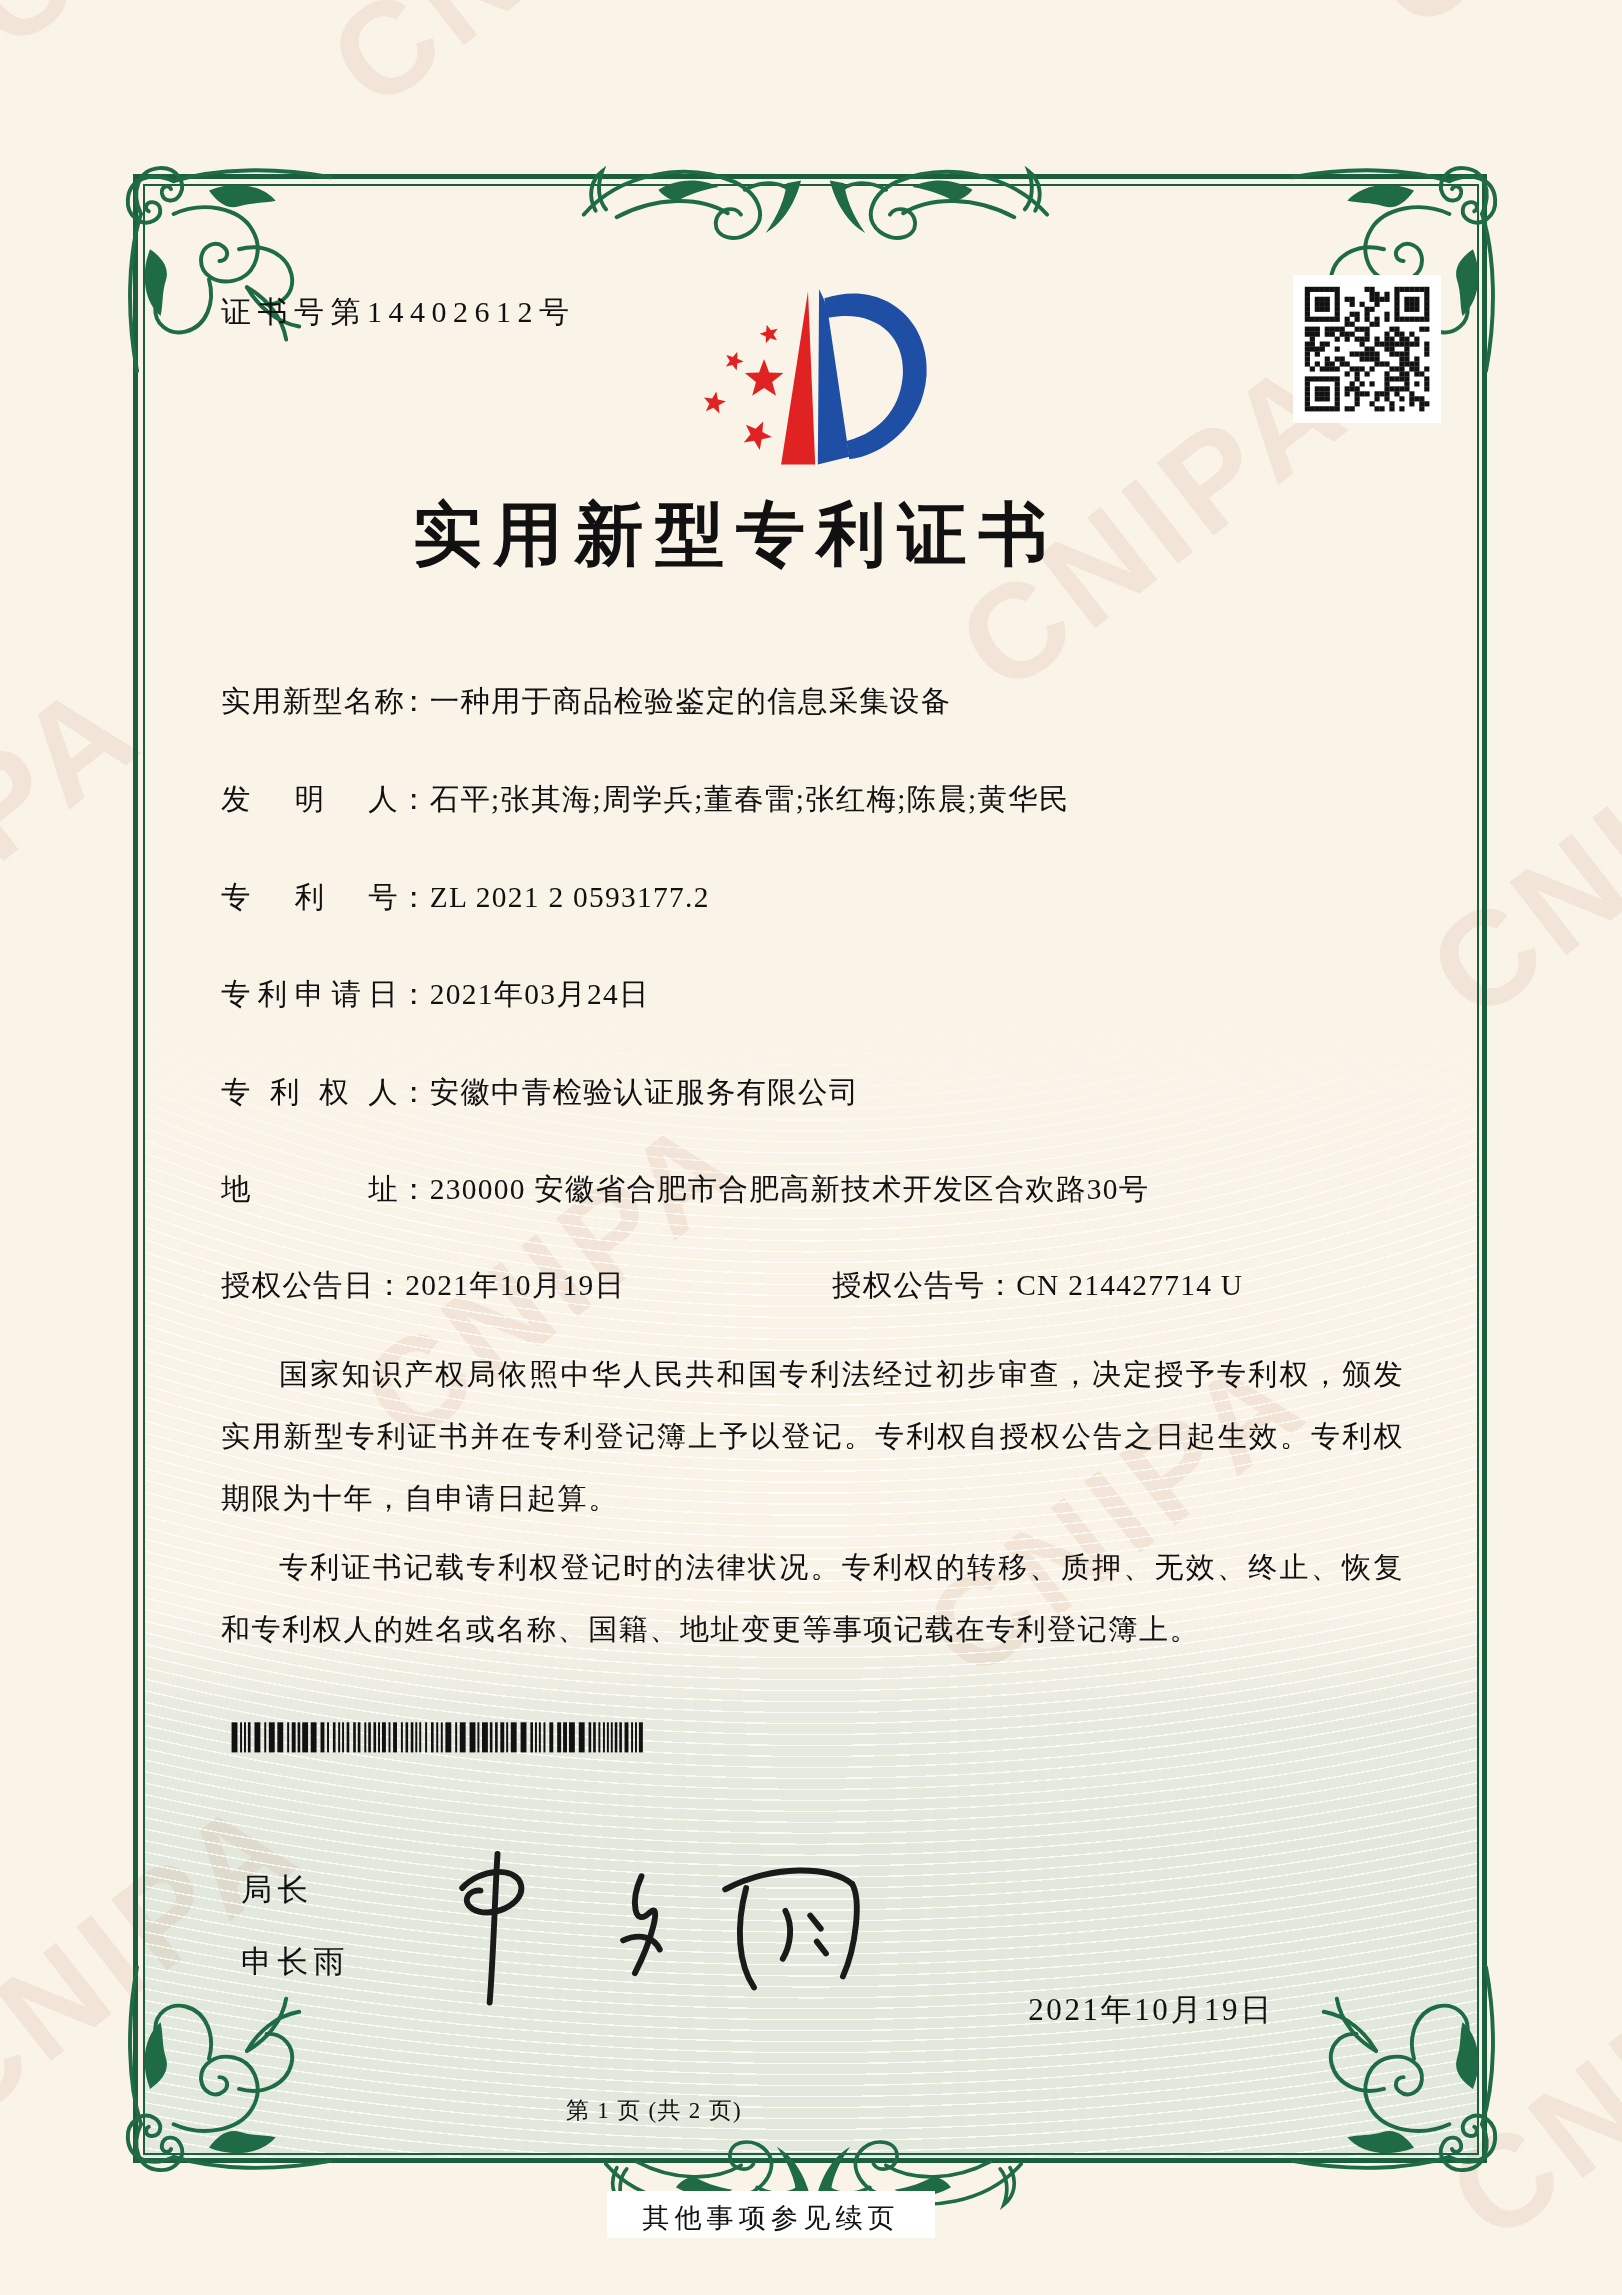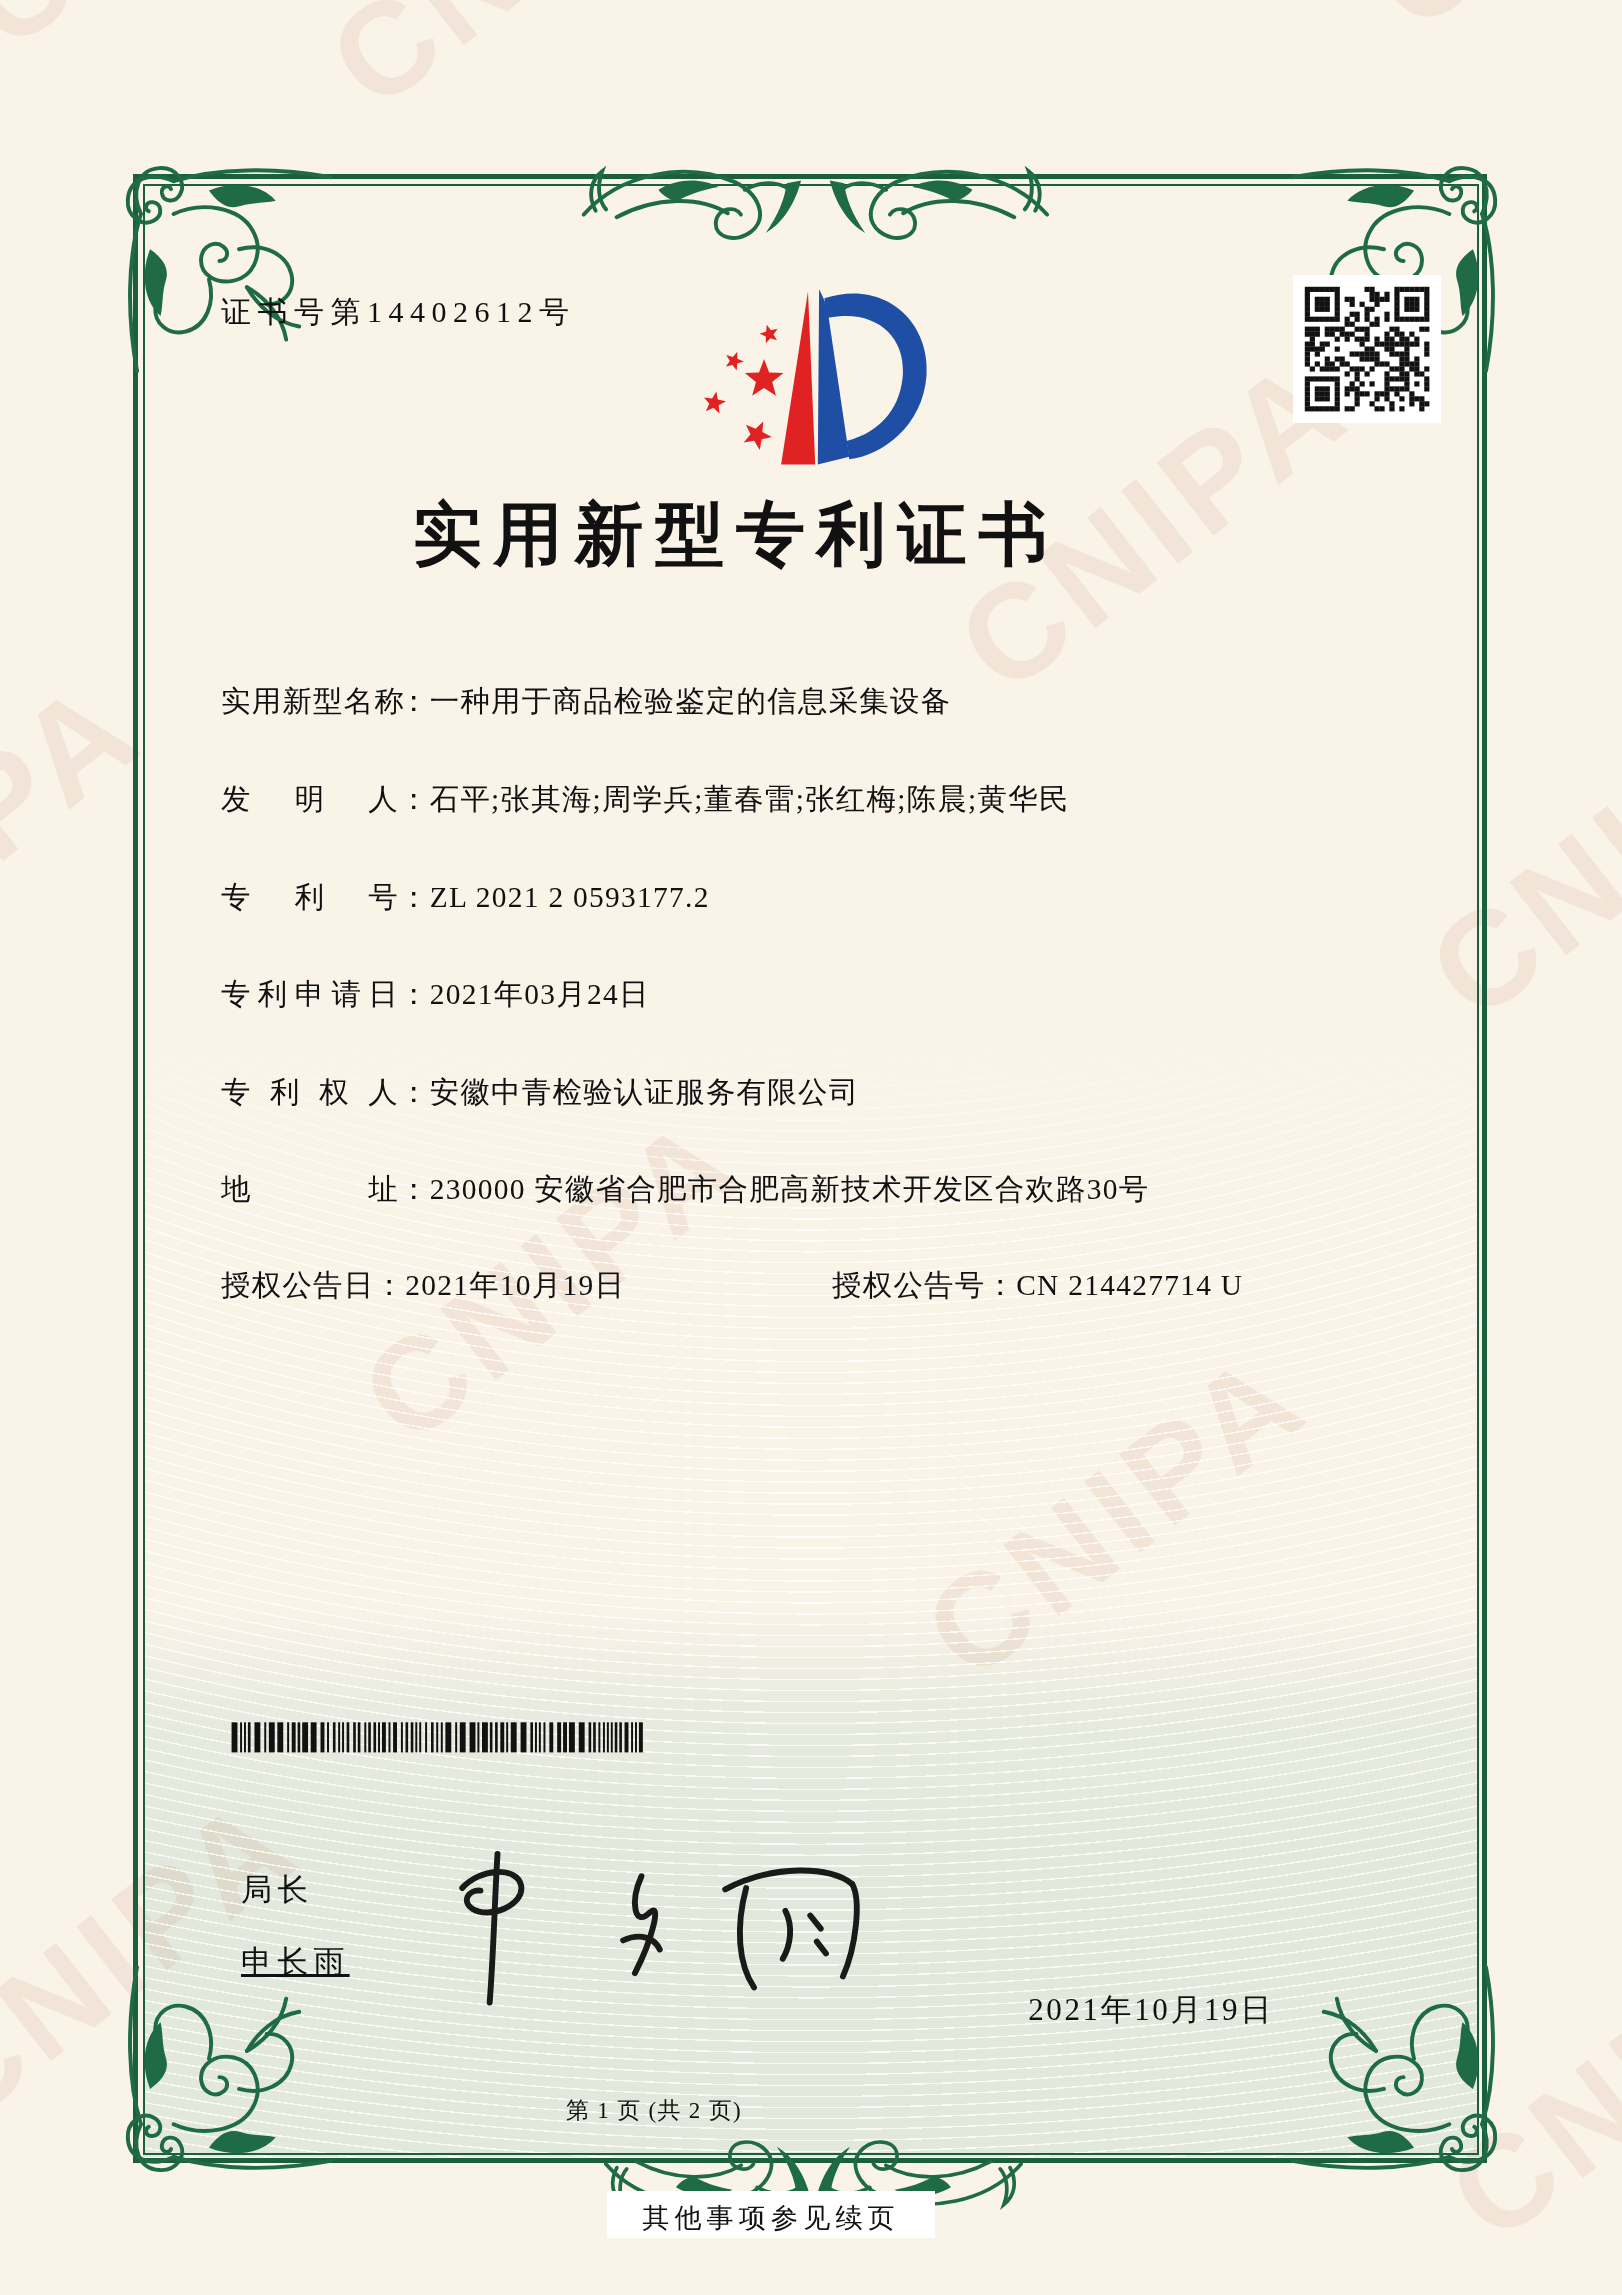--- a/index.html
+++ b/index.html
@@ -40,21 +40,21 @@
   .frow{left:221px; font-size:29.4px; letter-spacing:1.3px; white-space:nowrap;}
   .flabel{display:inline-block; width:178px; text-align:justify; text-align-last:justify;
     text-justify:inter-character;}
   .grow{left:0; width:1623px; font-size:29.4px; letter-spacing:1.3px;}
   .gA{position:absolute; left:221px; white-space:nowrap;}
   .gB{position:absolute; left:832px; white-space:nowrap;}
   .paras{left:221px; top:1343px; width:1183px; font-size:29px; line-height:62px;
     text-align:justify; letter-spacing:1.6px;}
   .paras p{margin:0 0 6.5px 0; text-indent:2em;}
   .juzhang{left:241px; top:1869px; font-size:31px; letter-spacing:5.2px;}
-  .signername{left:241px; top:1941px; font-size:31px; letter-spacing:5.2px;text-decoration:underline;}
+  .signername{left:241px; top:1941px; font-size:31px; letter-spacing:5.2px;}
   .issuedate{left:968px; top:1989px; width:366px; text-align:center; font-size:31px; letter-spacing:2.6px;}
   .pagefoot{left:0; top:2095px; width:1308px; text-align:center; font-size:23px; letter-spacing:1.3px;}
   .contnote{left:607px; top:2191px; width:328px; height:47px; background:#ffffff;
     text-align:center; line-height:55px; font-size:27px; letter-spacing:5.2px;}
   .logo{position:absolute; left:692px; top:251px; z-index:10;}
   .qr{position:absolute; left:1293px; top:275px; z-index:10;}
   .bars{position:absolute; left:230px; top:1721px; z-index:10;}
   .sig{position:absolute; left:419px; top:1842px; z-index:10;}
 </style>
 </head>
@@ -459,20 +459,24 @@
   </div>
   <div class="ct frow" style="top:1170px">
     <span class="flabel">地址</span><span>：</span><span>230000 安徽省合肥市合肥高新技术开发区合欢路30号</span>
   </div>
 
   <div class="ct grow" style="top:1266px">
     <span class="gA"><span>授权公告日</span><span>：</span><span>2021年10月19日</span></span>
     <span class="gB"><span>授权公告号</span><span>：</span><span>CN 214427714 U</span></span>
   </div>
 
+  <div class="ct paras">
+    <p>国家知识产权局依照中华人民共和国专利法经过初步审查，决定授予专利权，颁发实用新型专利证书并在专利登记簿上予以登记。专利权自授权公告之日起生效。专利权期限为十年，自申请日起算。</p>
+    <p>专利证书记载专利权登记时的法律状况。专利权的转移、质押、无效、终止、恢复和专利权人的姓名或名称、国籍、地址变更等事项记载在专利登记簿上。</p>
+  </div>
 
   <svg class="bars" width="419" height="34" viewBox="0 0 640 52">
     <g id="bc-bars" fill="#111111">
         <rect x="2" y="2" width="9" height="46"></rect>
         <rect x="15" y="2" width="3" height="46"></rect>
         <rect x="21" y="2" width="3" height="46"></rect>
         <rect x="27" y="2" width="4" height="46"></rect>
         <rect x="37" y="2" width="9" height="46"></rect>
         <rect x="52" y="2" width="3" height="46"></rect>
         <rect x="59" y="2" width="9" height="46"></rect>

